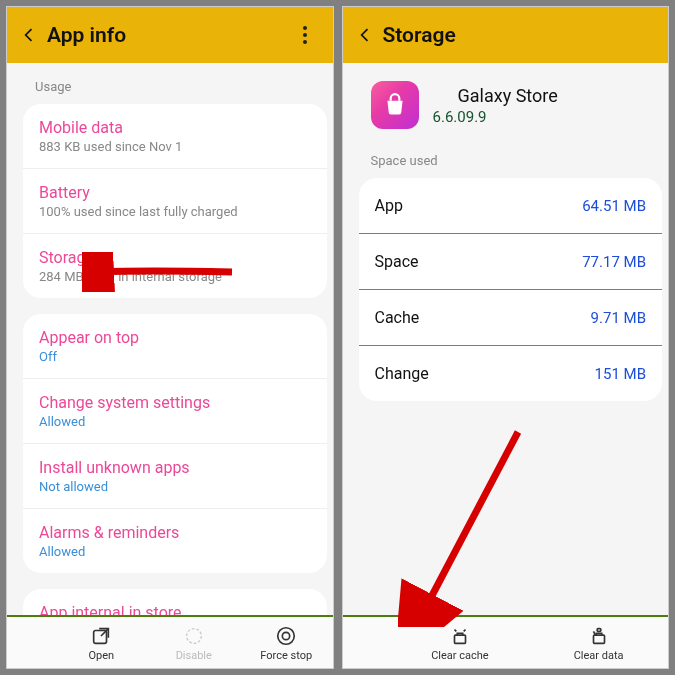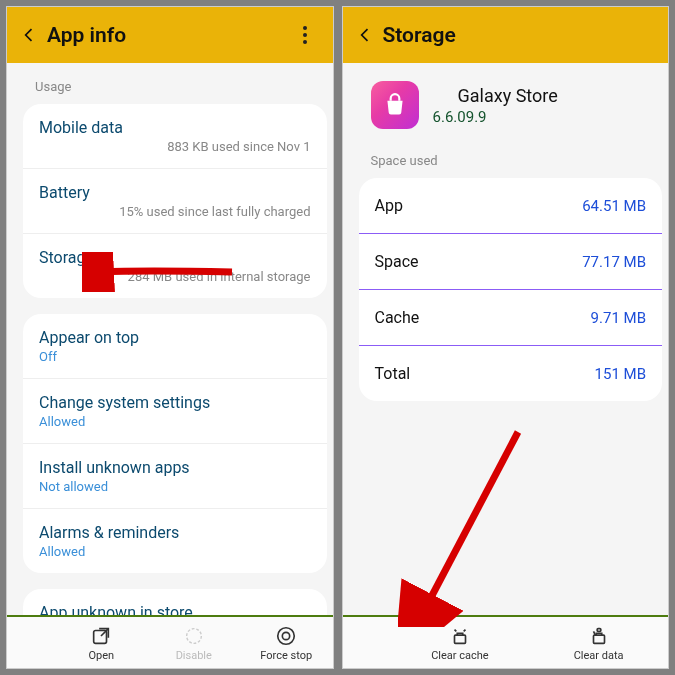--- a/index.html
+++ b/index.html
@@ -52,22 +52,22 @@
       background: #fff;
       border-radius: 18px;
       margin: 0 6px 16px;
       overflow: hidden;
     }
     .row {
       padding: 14px 16px;
       border-bottom: 1px solid #eee;
     }
     .row:last-child { border-bottom: none; }
-    .row-title { font-size: 16px; color: #0c4a6e; font-weight: 400; }
-    .row-sub { font-size: 13px; color: #888; margin-top: 2px; text-align: right; }
+    .row-title { font-size: 16px; color: #ec4899; font-weight: 400; }
+    .row-sub { font-size: 13px; color: #888; margin-top: 2px; }
     .row-val { font-size: 13px; color: #3a8fd8; margin-top: 2px; }
 
     .kv-row {
       display: flex; justify-content: space-between; align-items: center;
       padding: 18px 16px;
       border-bottom: 1px solid #8b5cf6;
     }
     .kv-row:last-child { border-bottom: none; }
     .kv-key { font-size: 16px; color: #111; }
     .kv-val { font-size: 15px; color: #1d4ed8; }
@@ -147,21 +147,21 @@
   <div class="scroll">
     <div class="section-label">Usage</div>
 
     <div class="card">
       <div class="row">
         <div class="row-title">Mobile data</div>
         <div class="row-sub">883 KB used since Nov 1</div>
       </div>
       <div class="row">
         <div class="row-title">Battery</div>
-        <div class="row-sub">15% used since last fully charged</div>
+        <div class="row-sub">100% used since last fully charged</div>
       </div>
       <div class="row">
         <div class="row-title">Storage</div>
         <div class="row-sub">284 MB used in internal storage</div>
       </div>
     </div>
 
     <div class="card">
       <div class="row">
         <div class="row-title">Appear on top</div>
@@ -176,21 +176,21 @@
         <div class="row-val">Not allowed</div>
       </div>
       <div class="row">
         <div class="row-title">Alarms &amp; reminders</div>
         <div class="row-val">Allowed</div>
       </div>
     </div>
 
     <div class="card">
       <div class="row">
-        <div class="row-title">App unknown in store</div>
+        <div class="row-title">App internal in store</div>
       </div>
     </div>
   </div>
 
   <div class="actionbar">
     <div class="action">
       <svg viewBox="0 0 24 24" fill="none" stroke="#333" stroke-width="1.8">
         <rect x="4" y="6" width="14" height="14" rx="2"></rect>
           <path d="M10 4h10v10"></path>
           <path d="M20 4L12 12"></path>
@@ -256,21 +256,21 @@
       </div>
       <div class="kv-row">
         <div class="kv-key">Space</div>
         <div class="kv-val">77.17 MB</div>
       </div>
       <div class="kv-row">
         <div class="kv-key">Cache</div>
         <div class="kv-val">9.71 MB</div>
       </div>
       <div class="kv-row">
-        <div class="kv-key">Total</div>
+        <div class="kv-key">Change</div>
         <div class="kv-val">151 MB</div>
       </div>
     </div>
   </div>
 
   <div class="actionbar">
     <div class="action">
       <svg viewBox="0 0 24 24" fill="none" stroke="#333" stroke-width="1.8">
         <rect x="6" y="11" width="12" height="9" rx="1"></rect>
           <path d="M9 11V9h6v2"></path>

